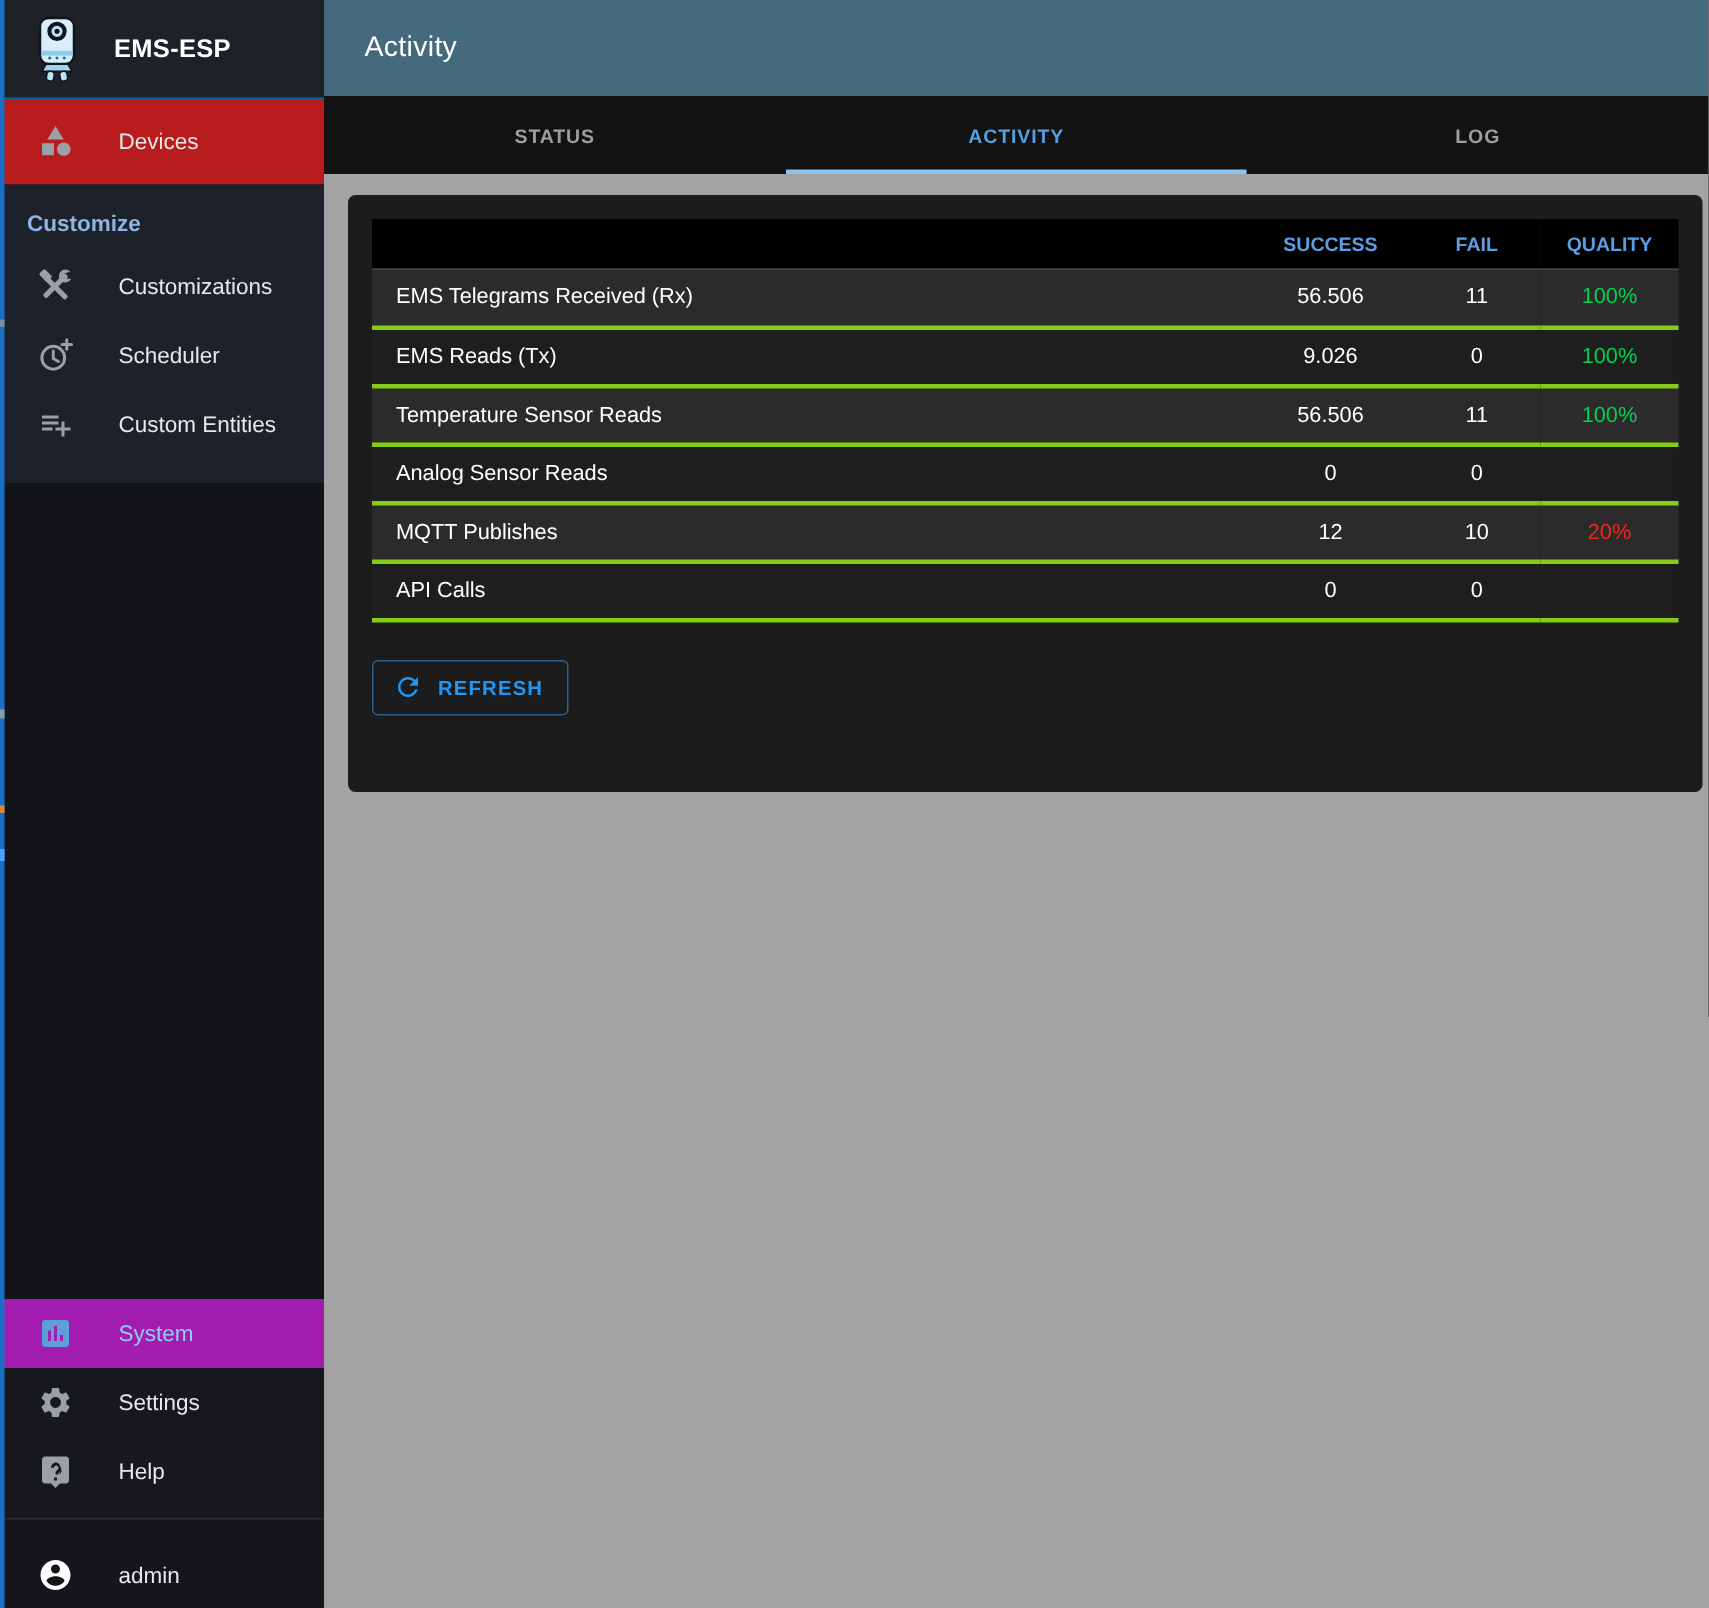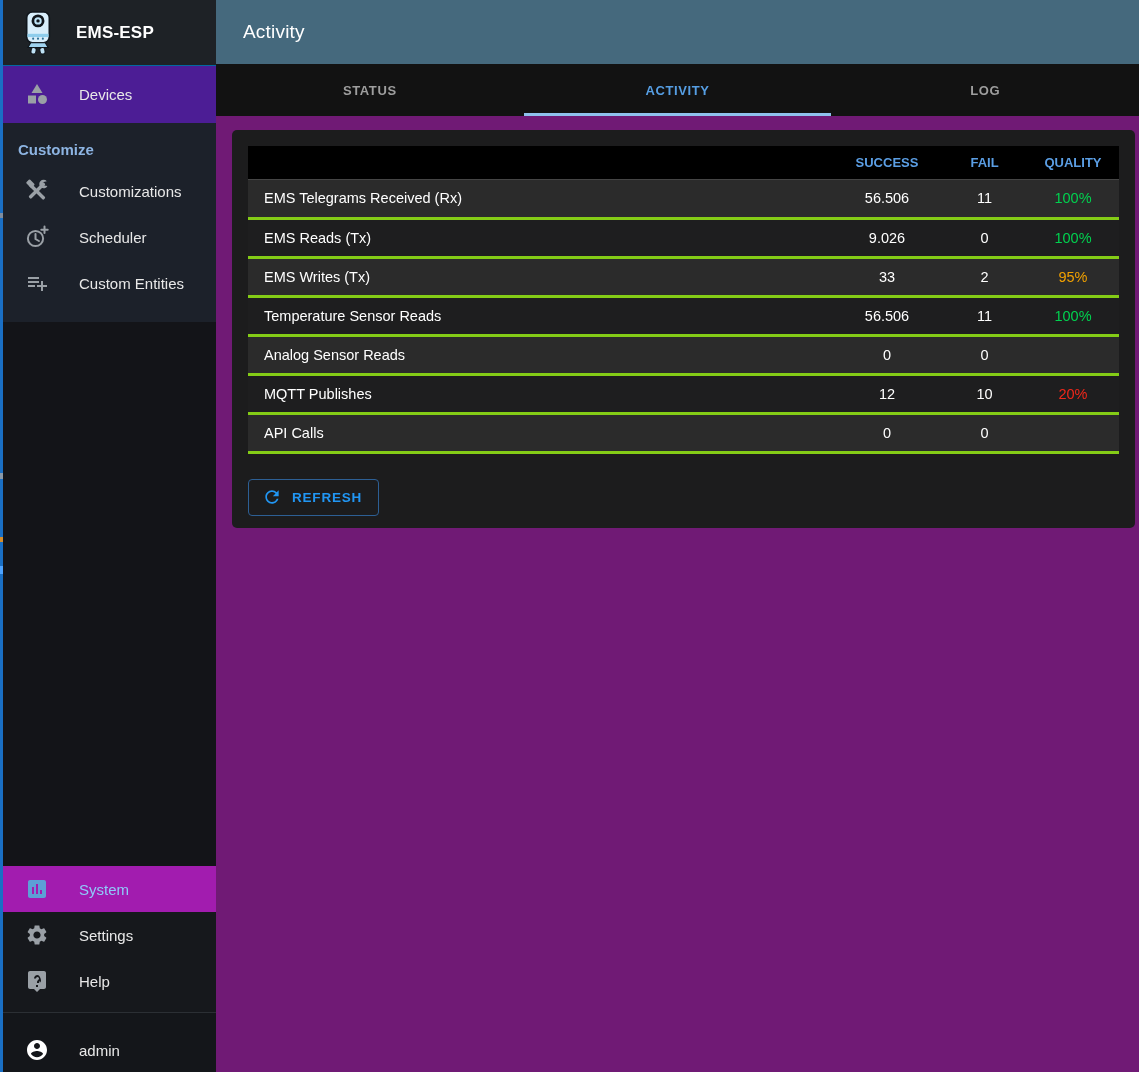--- a/index.html
+++ b/index.html
@@ -13,34 +13,34 @@
   .app { display: flex; width: 1139px; height: 1072px; }
 
   
   .edge-strip { position: absolute; left: 0; top: 0; width: 3px; height: 1072px; background: #1a6fc4; z-index: 30; }
   .edge-mark { position: absolute; left: 0; width: 3px; }
 
   
   .sidebar { width: 216px; min-width: 216px; height: 1072px; display: flex; flex-direction: column; background: #131418; position: relative; z-index: 10; }
   .sb-header { height: 66px; background: #1e2226; border-bottom: 1px solid #0369a1; display: flex; align-items: center; padding-left: 17px; }
   .sb-title { font-size: 17px; font-weight: bold; color: #ffffff; margin-left: 17px; letter-spacing: 0.2px; }
-  .sb-group-main { background: #4c1d95; padding: 5px 0 6px 0; }
+  .sb-group-main { background: #b91c1c; padding: 5px 0 6px 0; }
   .sb-group-customize { background: #1c212a; padding: 0 0 16px 0; }
   .sb-subheader { padding: 18px 16px 10px 18px; font-size: 15px; font-weight: bold; color: #8db4e2; }
   .sb-spacer { flex: 1; background: #131418; }
   .sb-group-bottom { background: #16181c; padding: 0 0 8px 0; }
   .sb-admin { background: #14161a; border-top: 1px solid #2b2f34; padding-top: 14px; height: 60px; }
   .sb-item { height: 46px; display: flex; align-items: center; padding-left: 25px; cursor: pointer; }
   .sb-item .icn { width: 24px; height: 24px; display: flex; align-items: center; justify-content: center; }
   .sb-item .lbl { margin-left: 30px; font-size: 15px; color: #e8e8e8; }
   .sb-item.selected { background: #a21caf; }
   .sb-item.selected .lbl { color: #90caf9; }
 
   
-  .main { flex: 1; display: flex; flex-direction: column; height: 1072px; background: #701a75; }
+  .main { flex: 1; display: flex; flex-direction: column; height: 1072px; background: #a3a3a3; }
   .topbar { height: 64px; background: #45697d; display: flex; align-items: center; padding-left: 27px; }
   .topbar-title { color: #ffffff; font-size: 19px; font-weight: normal; letter-spacing: 0.2px; }
 
   .tabs { height: 52px; display: flex; position: relative; background: #121212; }
   .tab { flex: 1; display: flex; align-items: center; justify-content: center; font-size: 13px; font-weight: bold; letter-spacing: 0.6px; color: #9e9e9e; cursor: pointer; text-transform: uppercase; }
   .tab.active { color: #569ee3; }
   .tab-indicator { position: absolute; bottom: 0; left: 33.333%; width: 33.333%; height: 3px; background: #8fc1ed; }
 
   .content { flex: 1; padding: 14px 4px 0 16px; }
   .card { background: #1c1c1d; border-radius: 5px; padding: 16px; height: 398px; }
@@ -210,26 +210,20 @@
               <td class="c-num">11</td>
               <td class="c-num" style="color: rgb(0, 209, 79);">100%</td>
             </tr>
             <tr>
               <td class="c-label">EMS Reads (Tx)</td>
               <td class="c-num">9.026</td>
               <td class="c-num">0</td>
               <td class="c-num" style="color: rgb(0, 209, 79);">100%</td>
             </tr>
             <tr>
-              <td class="c-label">EMS Writes (Tx)</td>
-              <td class="c-num">33</td>
-              <td class="c-num">2</td>
-              <td class="c-num" style="color: rgb(240, 160, 0);">95%</td>
-            </tr>
-            <tr>
               <td class="c-label">Temperature Sensor Reads</td>
               <td class="c-num">56.506</td>
               <td class="c-num">11</td>
               <td class="c-num" style="color: rgb(0, 209, 79);">100%</td>
             </tr>
             <tr>
               <td class="c-label">Analog Sensor Reads</td>
               <td class="c-num">0</td>
               <td class="c-num">0</td>
               <td class="c-num"></td>

